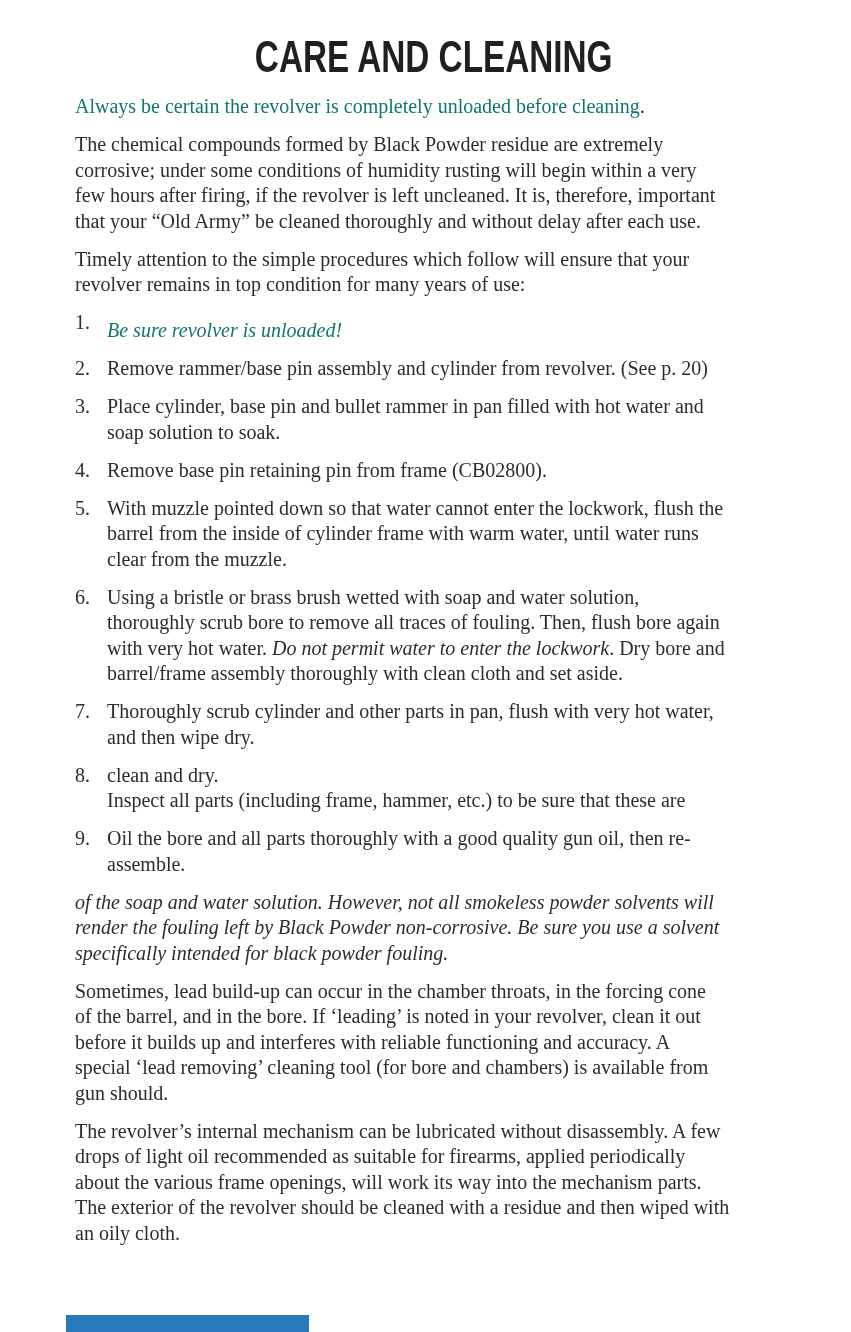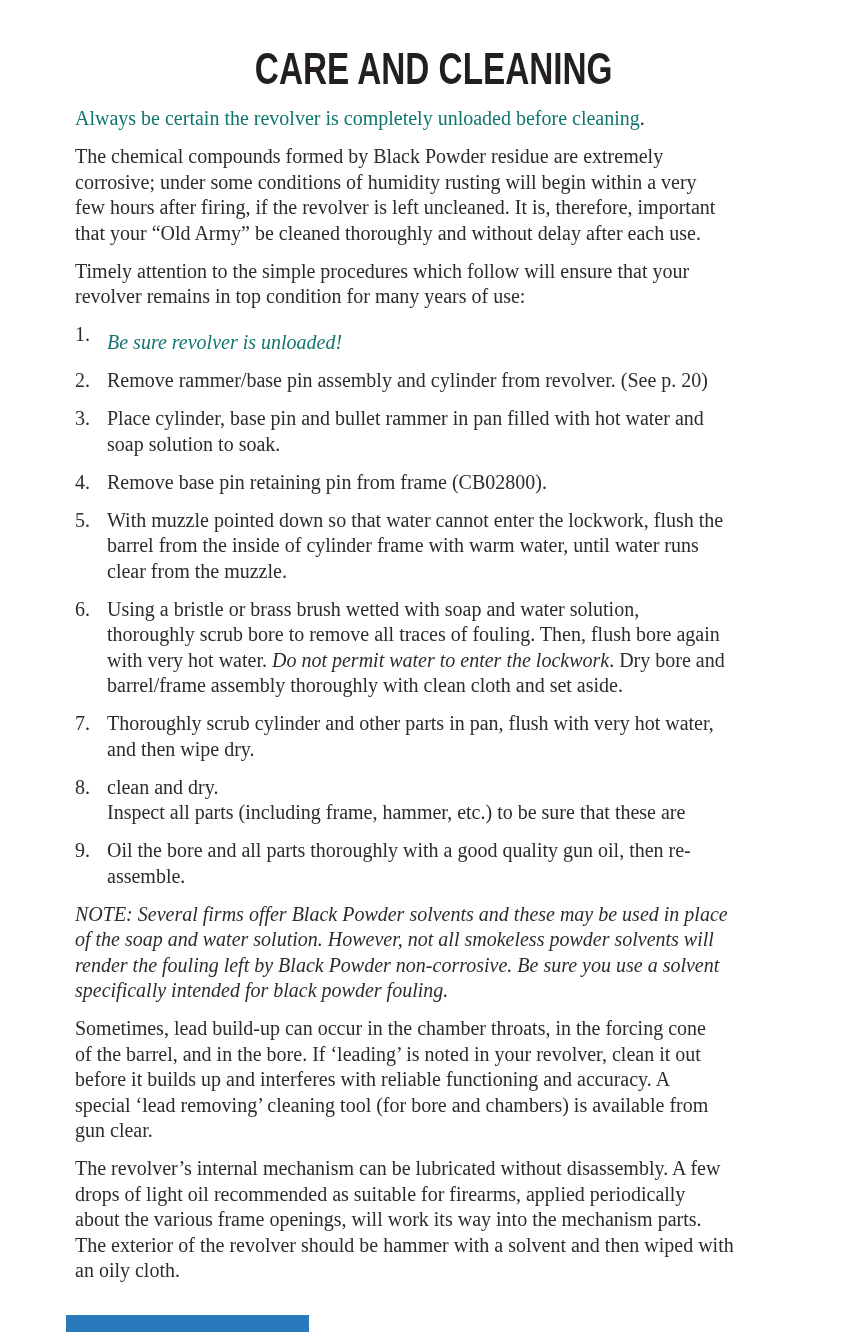--- a/index.html
+++ b/index.html
@@ -1,21 +1,21 @@
 <!DOCTYPE html>
 <html><head>
 <meta charset="utf-8">
 <style>
   html,body{margin:0;padding:0;}
   body{
     width:851px;height:1332px;background:#ffffff;position:relative;overflow:hidden;
     font-family:"Liberation Serif", serif;color:#2e2c2b;
   }
   .content{position:absolute;left:75px;top:34px;width:718px;}
-  h1.title{margin:12px 0 14px 0;text-align:center;line-height:46px;height:46px;}
+  h1.title{margin:0 0 14px 0;text-align:center;line-height:46px;height:46px;}
   .title-inner{
     display:inline-block;font-family:"Liberation Sans", sans-serif;font-weight:bold;
     font-size:45px;color:#231f20;transform:scaleX(0.74);transform-origin:center;
     white-space:nowrap;letter-spacing:0;
   }
   .block{margin:0 0 12.5px 0;font-size:20px;line-height:25.5px;}
   .tline{white-space:nowrap;}
   .red{color:#0f766e;}
   .italic{font-style:italic;margin-top:8px;}
   .li{display:flex;}
@@ -111,37 +111,36 @@
 
   <div class="block li">
     <span class="num">9.</span>
     <div class="li-body">
         <div class="tline">Oil the bore and all parts thoroughly with a good quality gun oil, then re-</div>
         <div class="tline">assemble.</div>
       </div>
   </div>
 
   <div class="block note">
-      <div class="tline">NOTE: Several firms offer Black Powder solvents and these may be used in place</div>
       <div class="tline">of the soap and water solution. However, not all smokeless powder solvents will</div>
       <div class="tline">render the fouling left by Black Powder non-corrosive. Be sure you use a solvent</div>
       <div class="tline">specifically intended for black powder fouling.</div>
     </div>
 
   <div class="block">
       <div class="tline">Sometimes, lead build-up can occur in the chamber throats, in the forcing cone</div>
       <div class="tline">of the barrel, and in the bore. If ‘leading’ is noted in your revolver, clean it out</div>
       <div class="tline">before it builds up and interferes with reliable functioning and accuracy. A</div>
       <div class="tline">special ‘lead removing’ cleaning tool (for bore and chambers) is available from</div>
-      <div class="tline">gun clear.</div>
+      <div class="tline">gun should.</div>
     </div>
 
   <div class="block">
       <div class="tline">The revolver’s internal mechanism can be lubricated without disassembly. A few</div>
       <div class="tline">drops of light oil recommended as suitable for firearms, applied periodically</div>
       <div class="tline">about the various frame openings, will work its way into the mechanism parts.</div>
-      <div class="tline">The exterior of the revolver should be hammer with a solvent and then wiped with</div>
+      <div class="tline">The exterior of the revolver should be cleaned with a residue and then wiped with</div>
       <div class="tline">an oily cloth.</div>
     </div>
 
 </div>
 
 <div class="bottom-bar" style="background: rgb(41, 121, 189);"></div>
 
 </body></html>

